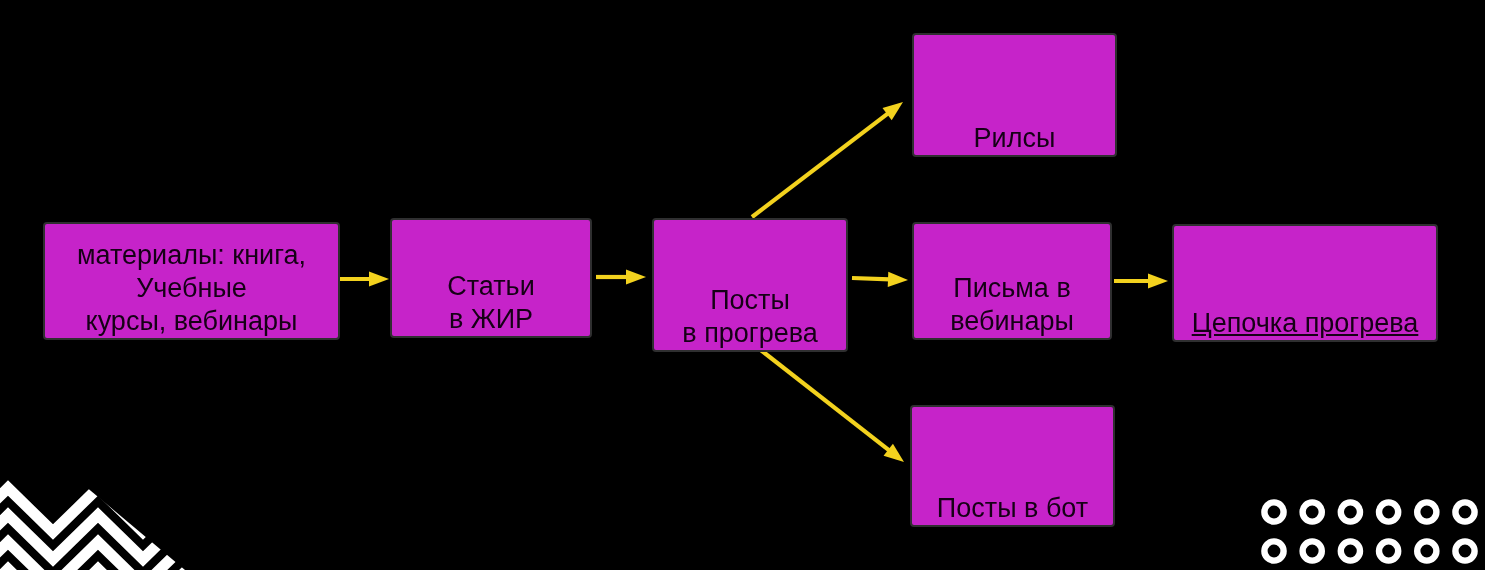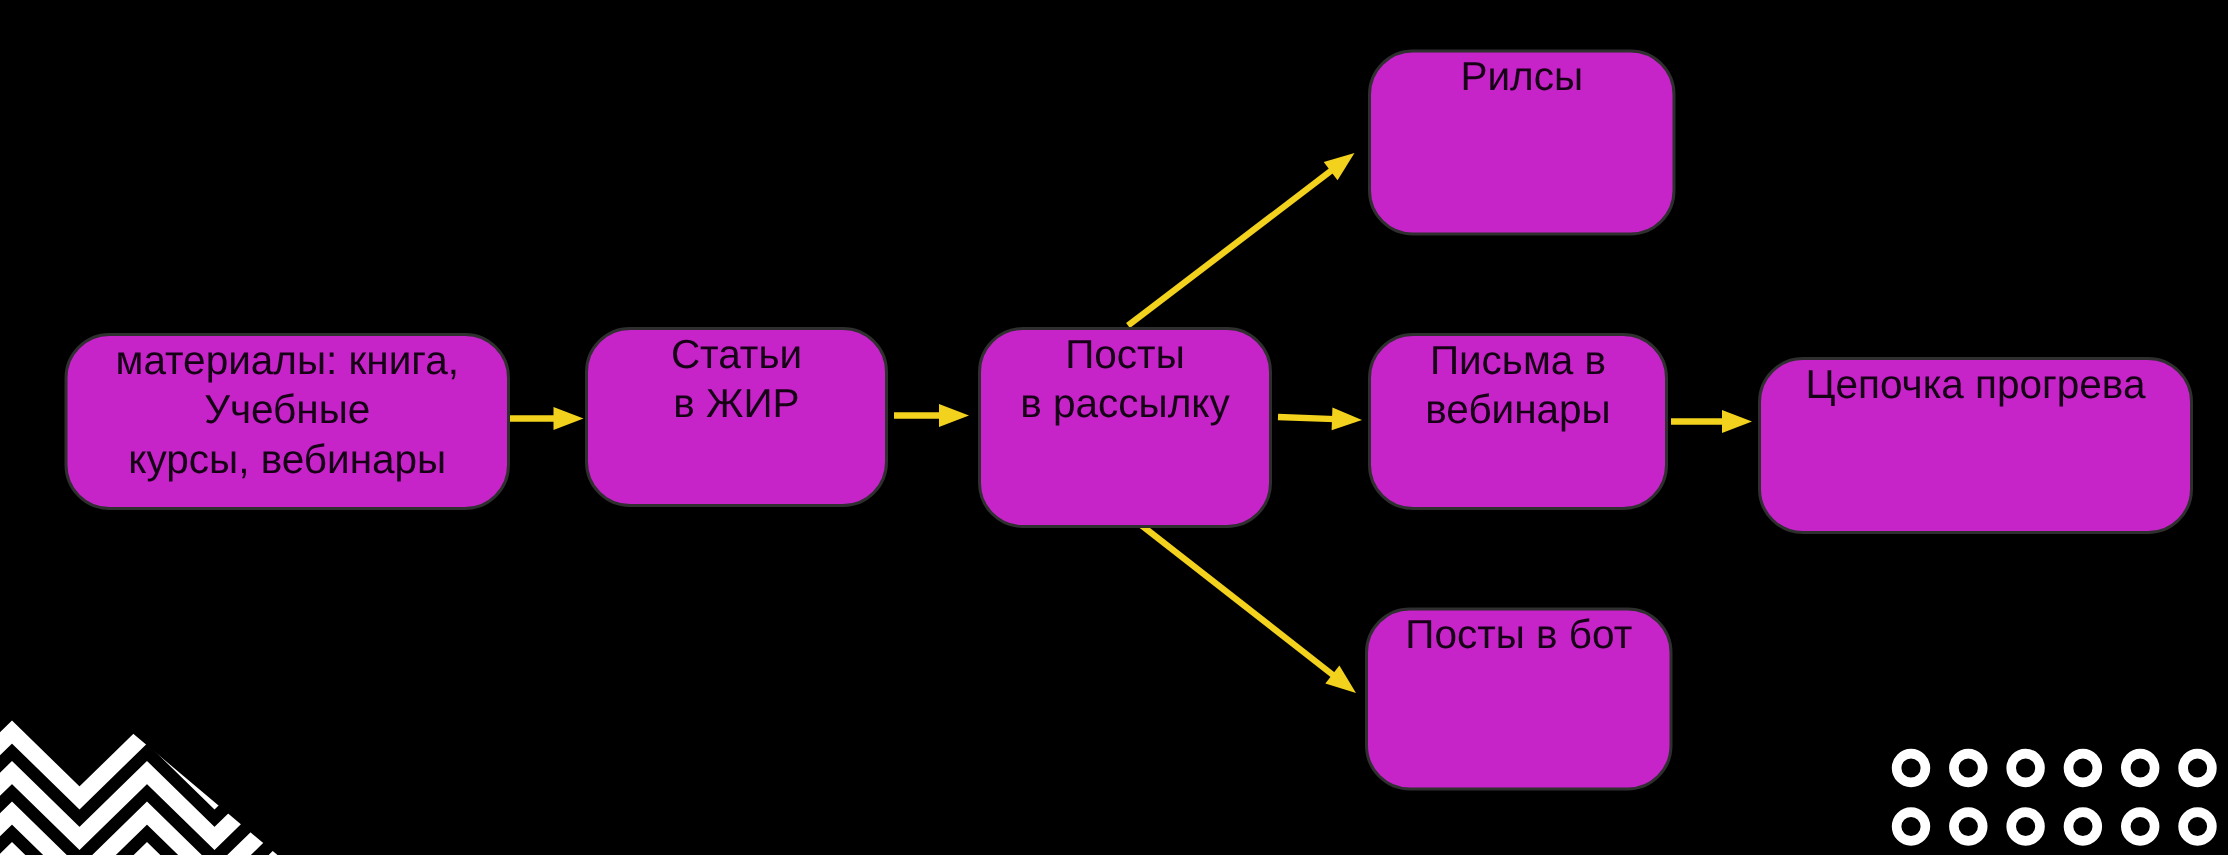--- a/index.html
+++ b/index.html
@@ -14,25 +14,25 @@
     height: 570px;
     background: var(--bg, #000);
     overflow: hidden;
     font-family: "Liberation Sans", sans-serif;
   }
   .node {
     position: absolute;
     box-sizing: border-box;
     background: var(--node-fill, #c623c9);
     border: 2px solid var(--node-outline, #2f2f30);
-    border-radius: 30px;
+    border-radius: 4px;
     display: flex;
     flex-direction: column;
     align-items: center;
-    justify-content: flex-start;
+    justify-content: flex-end;
     text-align: center;
     color: var(--node-text, #160016);
     font-size: 27px;
     line-height: 33px;
     font-weight: 400;
   }
   .node .line { white-space: nowrap; }
   svg.layer {
     position: absolute;
     left: 0;
@@ -66,30 +66,30 @@
         <div class="line">материалы: книга,</div>
         <div class="line">Учебные</div>
         <div class="line">курсы, вебинары</div>
       </div>
       <div class="node" style="left: 390px; top: 218px; width: 202px; height: 120px;">
         <div class="line">Статьи</div>
         <div class="line">в ЖИР</div>
       </div>
       <div class="node" style="left: 652px; top: 218px; width: 196px; height: 134px;">
         <div class="line">Посты</div>
-        <div class="line">в рассылку</div>
+        <div class="line">в прогрева</div>
       </div>
       <div class="node" style="left: 912px; top: 33px; width: 205px; height: 124px;">
         <div class="line">Рилсы</div>
       </div>
       <div class="node" style="left: 912px; top: 222px; width: 200px; height: 118px;">
         <div class="line">Письма в</div>
         <div class="line">вебинары</div>
       </div>
-      <div class="node" style="left: 1172px; top: 238px; width: 290px; height: 118px;">
+      <div class="node" style="left: 1172px; top: 224px; width: 266px; height: 118px; text-decoration: underline;">
         <div class="line">Цепочка прогрева</div>
       </div>
       <div class="node" style="left: 910px; top: 405px; width: 205px; height: 122px;">
         <div class="line">Посты в бот</div>
       </div>
     </div>
   <svg id="zigzag-layer" class="layer" width="250" height="95">
       <defs>
         <clipPath id="zzclip">
           <polygon points="0,0 72,0 185,95 0,95"></polygon>

